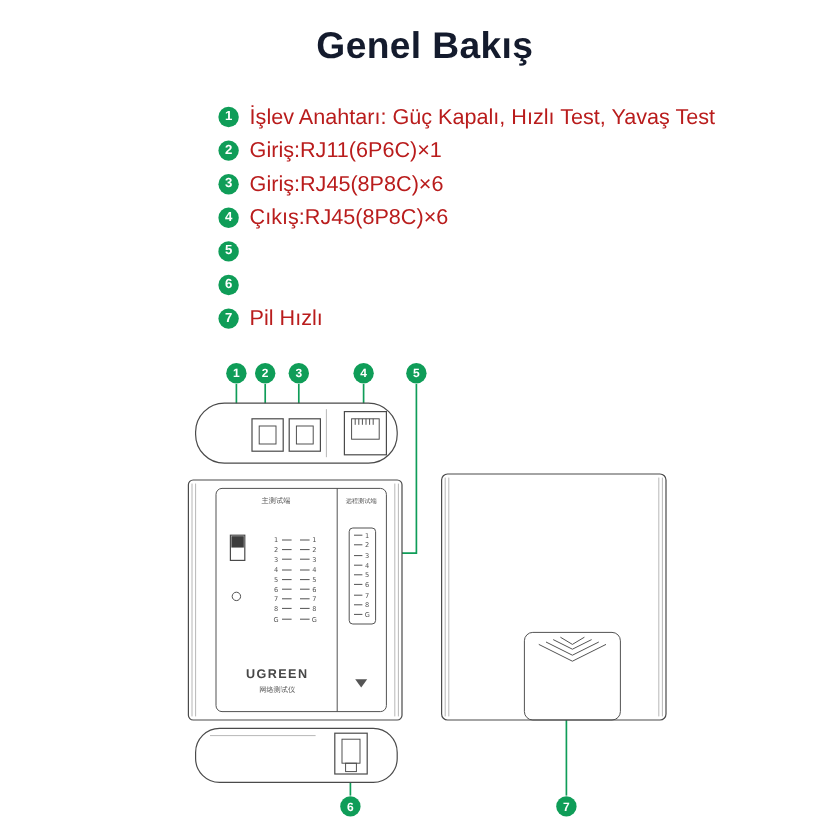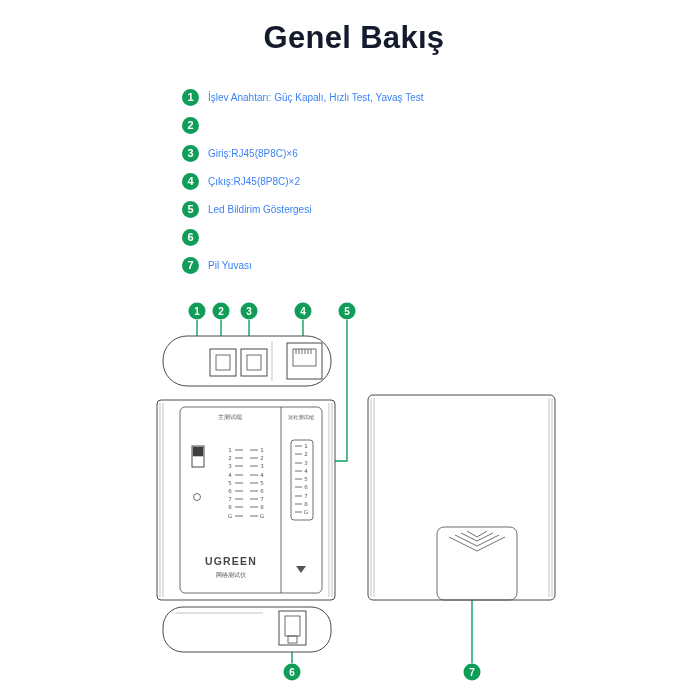--- a/index.html
+++ b/index.html
@@ -5,21 +5,21 @@
   html,body{margin:0;padding:0;background:#fff;}
   .page{position:relative;width:700px;height:700px;background:#fff;overflow:hidden;
         font-family:"Liberation Sans",sans-serif;}
   .title{position:absolute;top:16px;left:0;width:100%;text-align:center;
          font-size:31px;font-weight:bold;color:var(--title,#141b2d);margin:4px;letter-spacing:.3px;}
   .features{position:absolute;left:182px;top:83px;}
   .feat{display:flex;align-items:center;height:28px;}
   .badge{width:17px;height:17px;border-radius:50%;background:var(--accent,#0f9d58);
          color:#fff;font-size:11px;font-weight:bold;display:flex;align-items:center;
          justify-content:center;margin-right:9px;flex:0 0 17px;}
-  .feat-text{font-size:10px;color:#3b82f6;white-space:nowrap;}
+  .feat-text{font-size:18px;color:#b91c1c;white-space:nowrap;}
   svg.diagram{position:absolute;left:0;top:0;}
   .outline{fill:#fff;stroke:var(--outline,#4a4a4a);stroke-width:1;}
   .thin{fill:none;stroke:var(--outline,#4a4a4a);stroke-width:.8;}
   .hatch{stroke:#9a9a9a;stroke-width:.6;}
   .accent-line{stroke:var(--accent,#0f9d58);stroke-width:1.4;fill:none;}
   .accent-dot{fill:var(--accent,#0f9d58);}
   .badge-num{fill:#fff;font-size:10px;font-weight:bold;text-anchor:middle;
              font-family:"Liberation Sans",sans-serif;}
   .tinytxt{fill:#555;font-size:5.5px;text-anchor:middle;font-family:"DejaVu Sans",sans-serif;}
   .cjk{fill:#555;font-size:6px;text-anchor:middle;font-family:"DejaVu Sans",sans-serif;}
@@ -33,39 +33,39 @@
 
   <h1 class="title">Genel Bakış</h1>
 
   <div class="features">
     <div class="feat">
       <span class="badge">1</span>
       <span class="feat-text">İşlev Anahtarı: Güç Kapalı, Hızlı Test, Yavaş Test</span>
     </div>
     <div class="feat">
       <span class="badge">2</span>
+      <span class="feat-text">Giriş:RJ11(6P6C)×1</span>
     </div>
     <div class="feat">
       <span class="badge">3</span>
       <span class="feat-text">Giriş:RJ45(8P8C)×6</span>
     </div>
     <div class="feat">
       <span class="badge">4</span>
-      <span class="feat-text">Çıkış:RJ45(8P8C)×2</span>
+      <span class="feat-text">Çıkış:RJ45(8P8C)×6</span>
     </div>
     <div class="feat">
       <span class="badge">5</span>
-      <span class="feat-text">Led Bildirim Göstergesi</span>
     </div>
     <div class="feat">
       <span class="badge">6</span>
     </div>
     <div class="feat">
       <span class="badge">7</span>
-      <span class="feat-text">Pil Yuvası</span>
+      <span class="feat-text">Pil Hızlı</span>
     </div>
   </div>
 
   <svg class="diagram" width="700" height="700" viewBox="0 0 700 700">
 
     <g>
       <path class="accent-line" d="M197 320 V341"></path>
       <path class="accent-line" d="M221 320 V351"></path>
       <path class="accent-line" d="M249 320 V351"></path>
       <path class="accent-line" d="M303 320 V346"></path>

